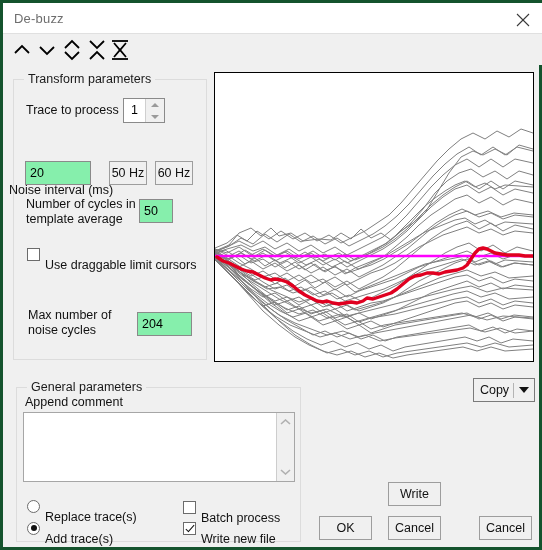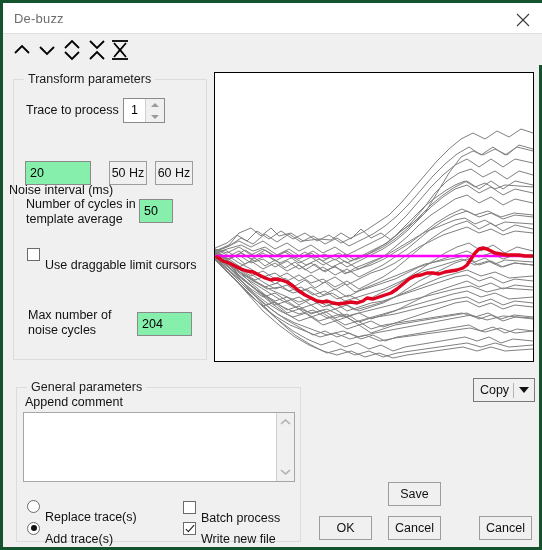--- a/index.html
+++ b/index.html
@@ -445,18 +445,18 @@
     <span class="chk-box checked"></span>
     <span class="chk-label">Write new file</span>
   </div>
 
   <div class="copy-btn">
     <span class="copy-label">Copy</span>
     <span class="copy-sep"></span>
     <span class="copy-arrow"></span>
   </div>
 
-  <div class="btn" style="left:385px; top:479px; width:53px; height:24px;">Save</div>
+  <div class="btn" style="left:385px; top:479px; width:53px; height:24px;">Write</div>
   <div class="btn" style="left:316px; top:513px; width:53px; height:24px;">OK</div>
   <div class="btn" style="left:385px; top:513px; width:53px; height:24px;">Cancel</div>
   <div class="btn" style="left:476px; top:513px; width:53px; height:24px;">Cancel</div>
 
 </div>
 
 </body></html>

